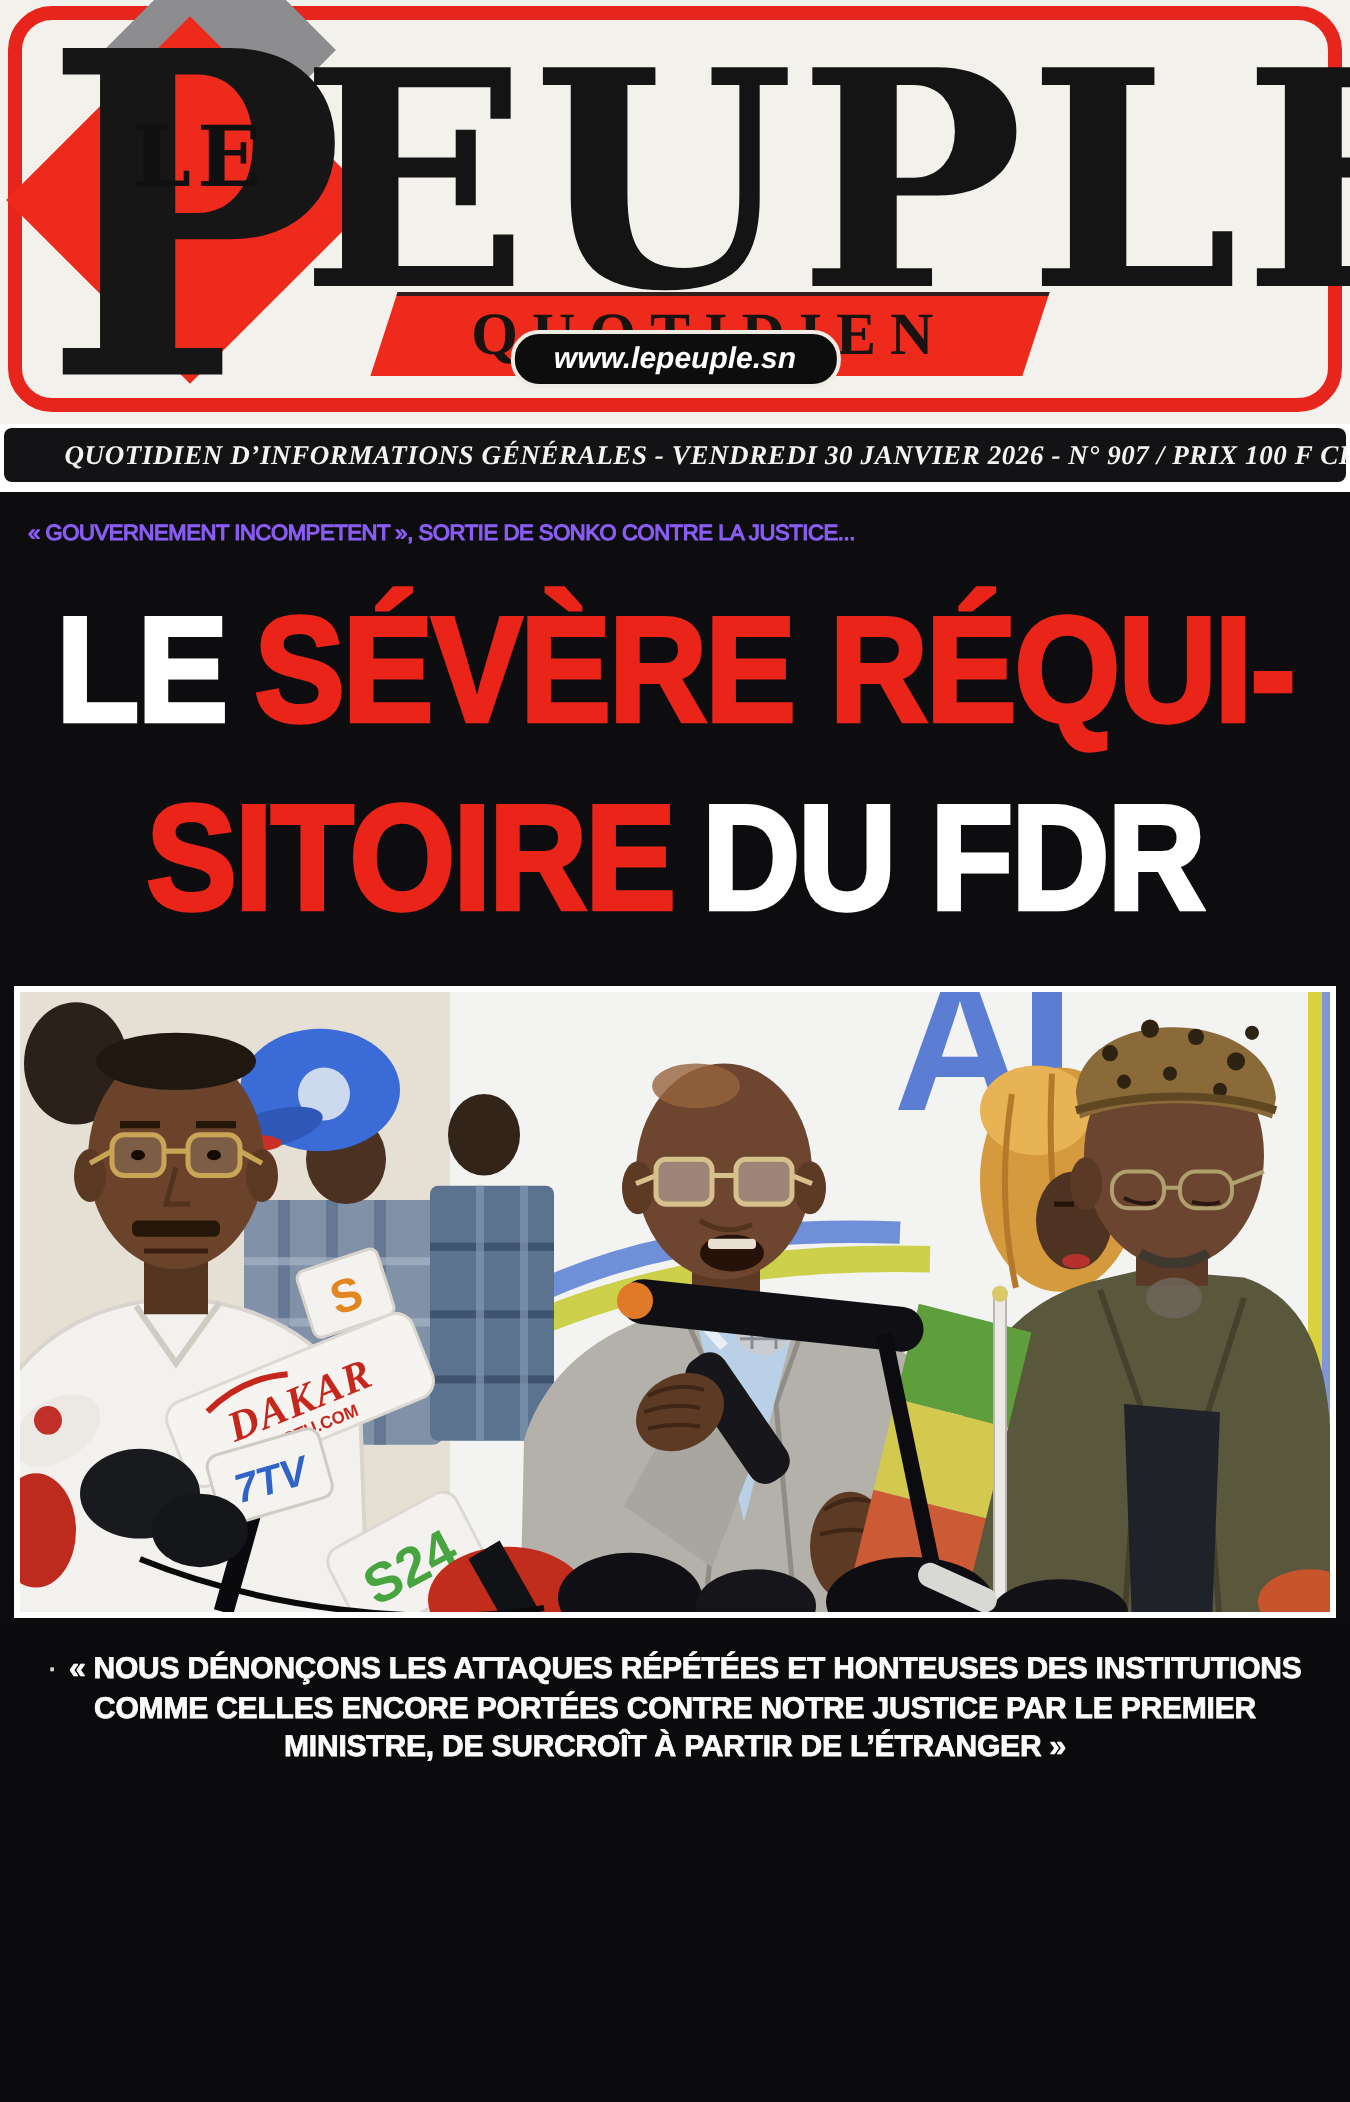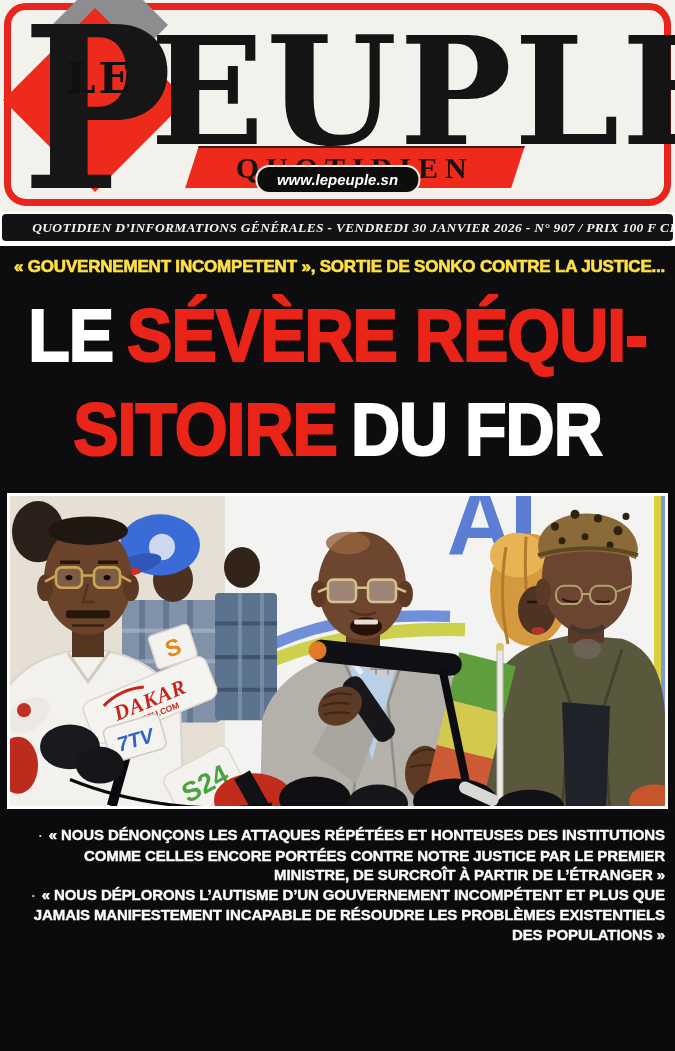--- a/index.html
+++ b/index.html
@@ -30,41 +30,41 @@
 
   
   .info-bar{margin:2px 2px 0 2px;height:27px;background:#131315;border-radius:4px;
             display:flex;align-items:center;justify-content:center;padding-left:44px;}
   .info-bar span{color:#f5f3ef;font-family:"Liberation Serif",serif;font-style:italic;
                  font-weight:bold;font-size:13.5px;letter-spacing:.3px;white-space:nowrap;}
 
   
   .headline-block{margin-top:5px;height:243px;background:#0d0d0f;box-sizing:border-box;
                   padding:9px 14px 0 14px;overflow:hidden;}
-  .kicker{color:#fde047;font-weight:bold;font-size:17px;line-height:24px;letter-spacing:-.2px;
+  .kicker{color:#8b5cf6;font-weight:normal;font-size:11px;line-height:24px;letter-spacing:-.2px;
           -webkit-text-stroke-width:.6px;white-space:nowrap;}
   .bigline{text-align:center;font-weight:bold;font-size:68px;letter-spacing:-1px;
            -webkit-text-stroke-width:2px;transform:scaleY(1.1);white-space:nowrap;}
   .bigline.l1{line-height:92px;margin-top:10px;}
   .bigline.l2{line-height:96px;}
   .tw{color:#ffffff;}
   .tr{color:#ea2418;}
   .gap-r{margin-right:14px;}
 
   
   .photo-section{height:324px;background:#0c0c0e;box-sizing:border-box;padding:4px 7px;}
   .photo-frame{width:100%;height:100%;box-sizing:border-box;border:3px solid #fff;
                background:#e6e0d4;overflow:hidden;}
   .photo-frame svg{display:block;width:100%;height:100%;}
 
   
   .quotes-block{height:238px;background:#0b0b0d;box-sizing:border-box;padding:12px 10px 0 10px;
                 text-align:center;}
   .quotes-block p{margin:0;color:#fbfbfa;font-weight:bold;font-size:15px;line-height:19.5px;
-                  letter-spacing:-.1px;text-align:right;-webkit-text-stroke-width:.4px;}
+                  letter-spacing:-.1px;-webkit-text-stroke-width:.4px;}
   .qb{color:#d8d6d2;font-size:13px;margin-right:6px;-webkit-text-stroke-width:0;}
 </style>
 </head>
 <body>
 
 <div class="page">
 
   <header class="masthead">
     <div class="mast-frame"></div>
     <div class="diamond gray"></div>
@@ -270,16 +270,15 @@
           <ellipse cx="645" cy="299" rx="26" ry="16" fill="#c8542c"></ellipse>
           <rect x="452" y="278" width="42" height="12" rx="6" fill="#d8d8d4" transform="rotate(24 452 278)"></rect>
           <path d="M 60,278 C 120,302 200,312 262,302" stroke="#0a0a0a" stroke-width="3" fill="none"></path>
         </g>
       </svg>
     </div>
   </section>
 
   <section class="quotes-block">
     <p><span class="qb">·</span><span>« NOUS DÉNONÇONS LES ATTAQUES RÉPÉTÉES ET HONTEUSES DES INSTITUTIONS COMME CELLES ENCORE PORTÉES CONTRE NOTRE JUSTICE PAR LE PREMIER MINISTRE, DE SURCROÎT À PARTIR DE L’ÉTRANGER »</span></p>
-    <p><span class="qb">·</span><span>« NOUS DÉPLORONS L’AUTISME D’UN GOUVERNEMENT INCOMPÉTENT ET PLUS QUE JAMAIS MANIFESTEMENT INCAPABLE DE RÉSOUDRE LES PROBLÈMES EXISTENTIELS DES POPULATIONS »</span></p>
   </section>
 
 </div>
 
 </body></html>

